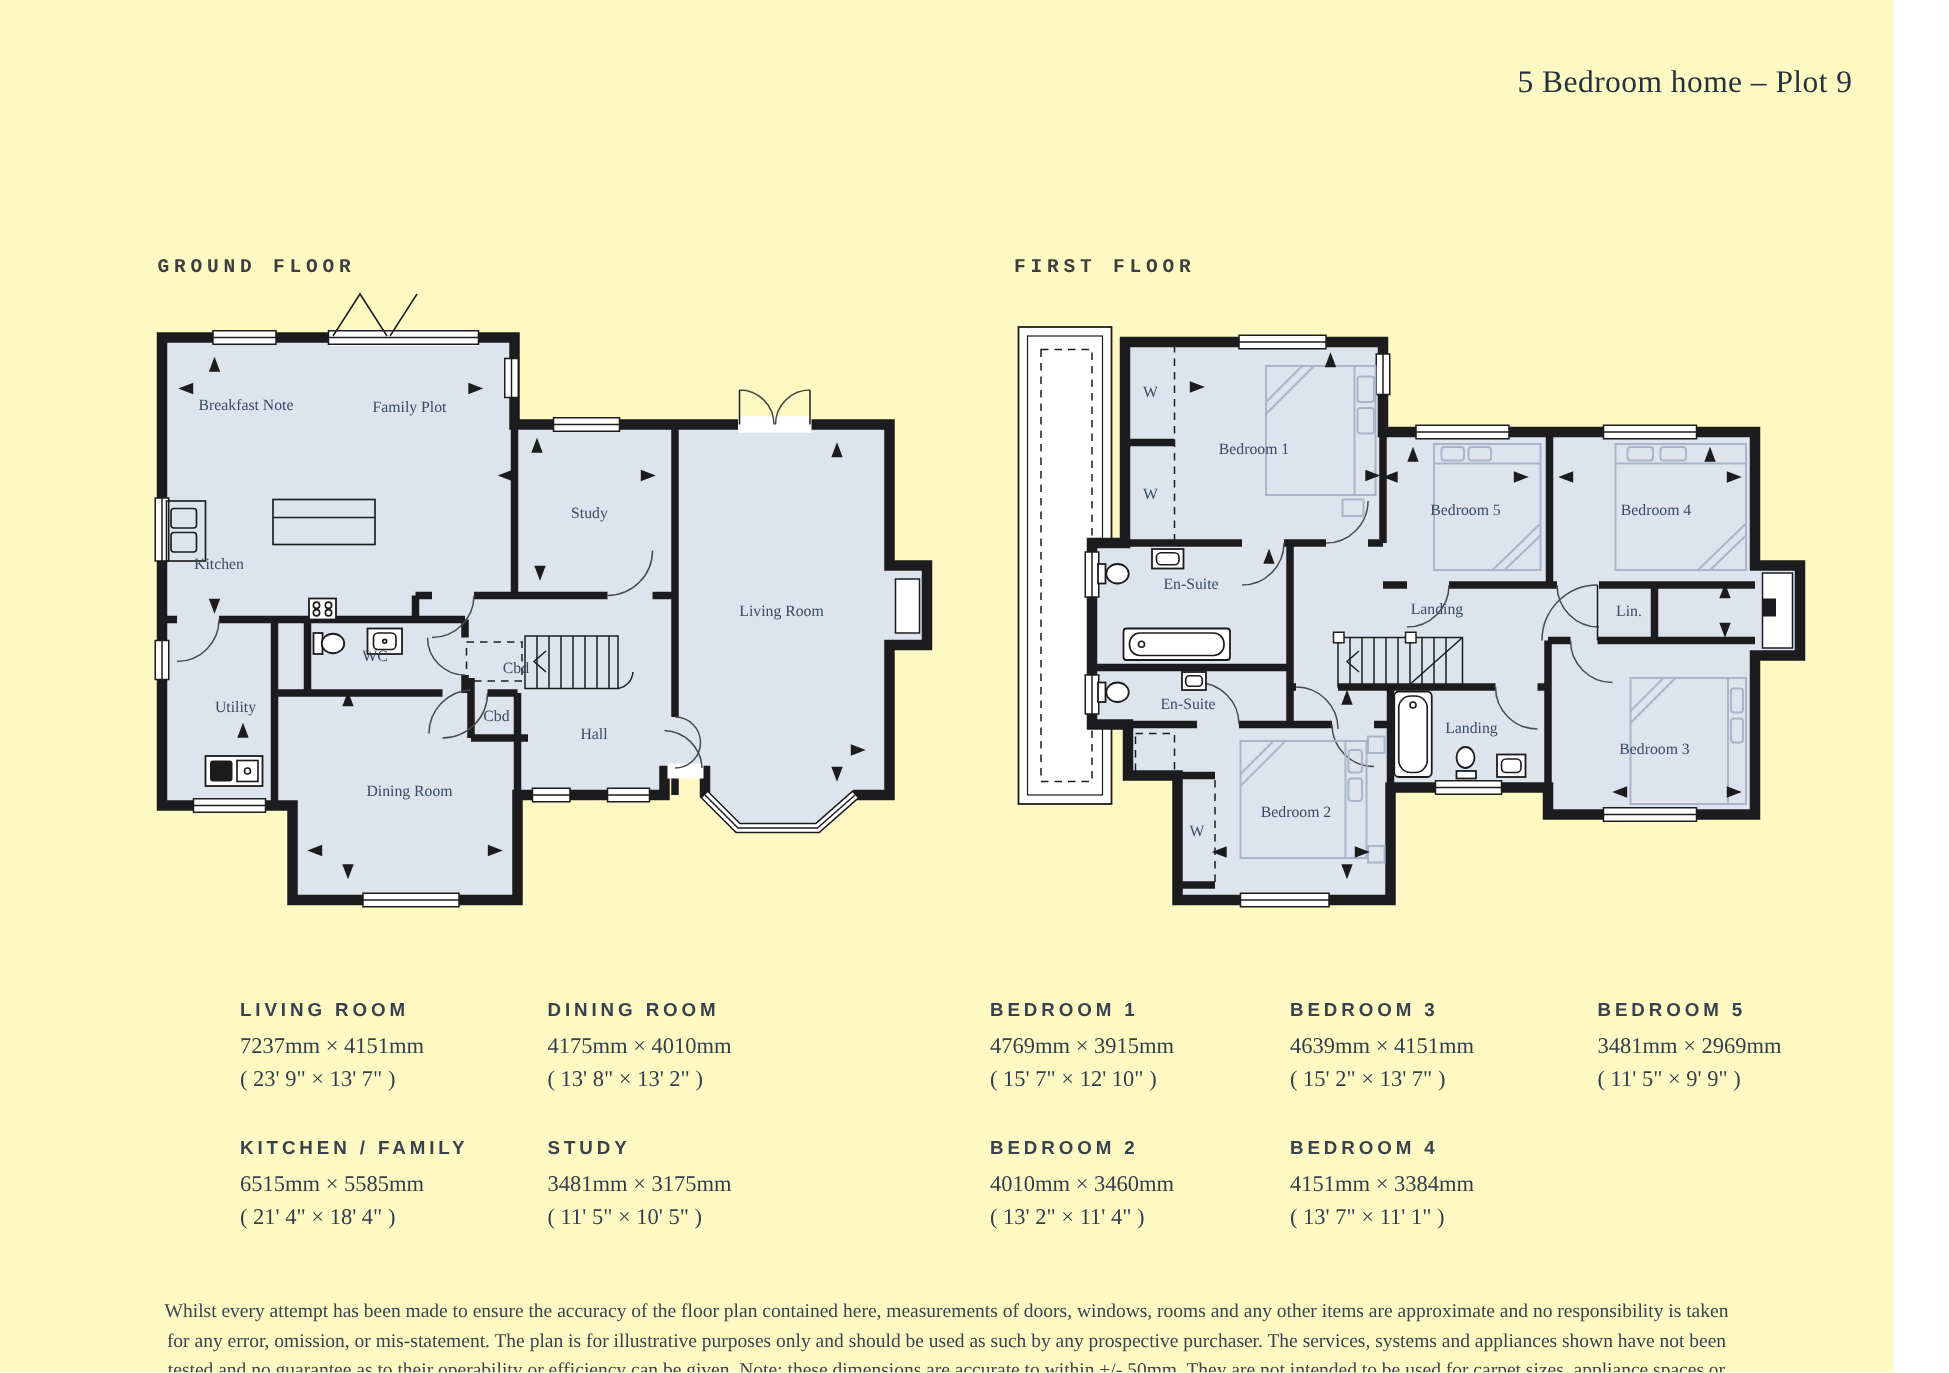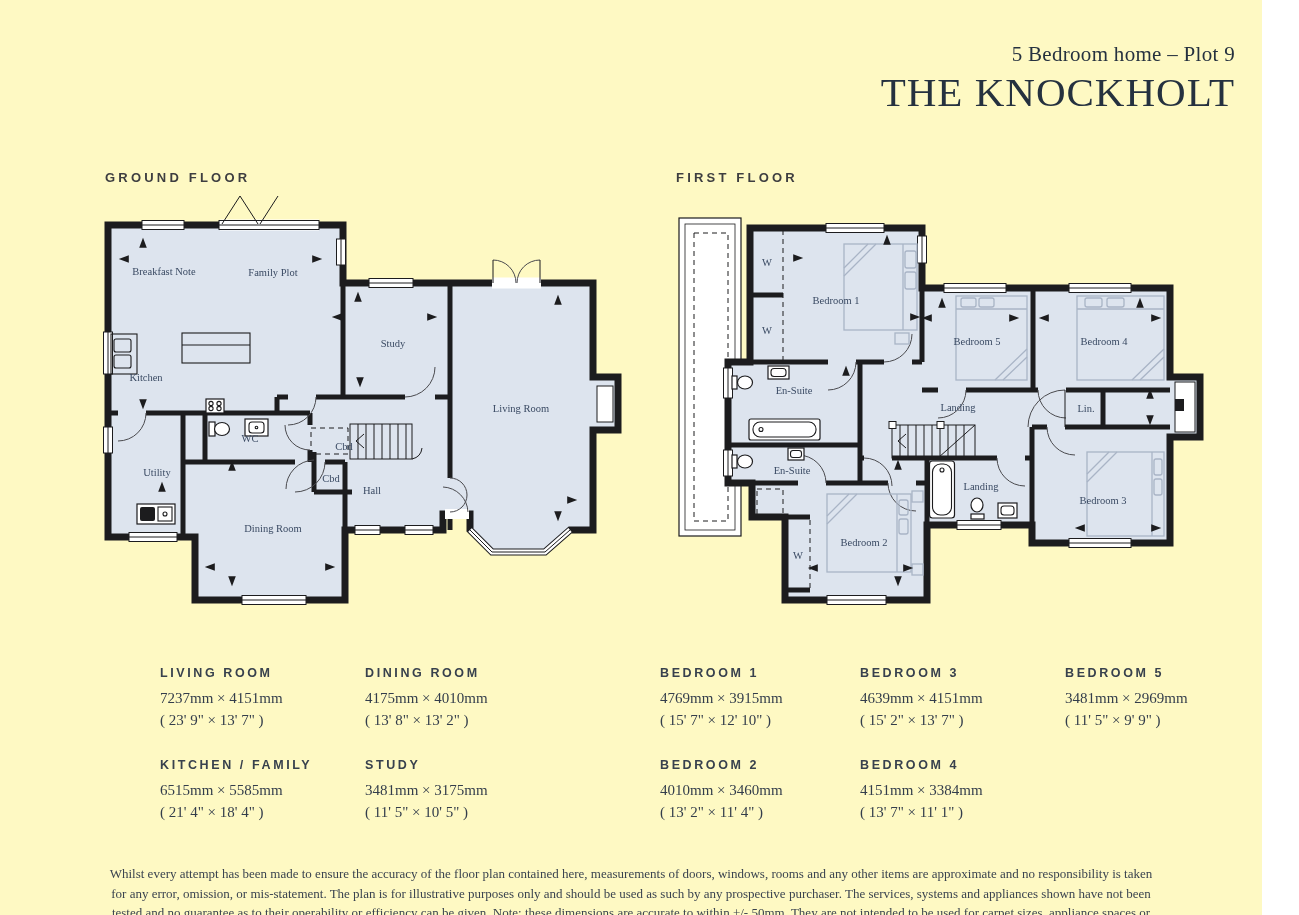--- a/index.html
+++ b/index.html
@@ -3,21 +3,21 @@
 <meta charset="utf-8">
 <style>
   html,body{margin:0;padding:0;background:#ffffff;}
   .page{position:relative;width:1262px;height:915px;background:#fef9c3;overflow:hidden;
         font-family:"Liberation Serif",serif;}
   
   .titleblock{position:absolute;top:42px;right:27px;text-align:right;color:var(--accent_text,#25313f);}
   .subtitle{font-size:21px;letter-spacing:.3px;}
   .big-title{font-size:41px;letter-spacing:1px;margin-top:1px;font-weight:400;}
   
-  .floor-head{position:absolute;font-family:Liberation Sans, sans-serif;font-size:13px;
+  .floor-head{position:absolute;font-family:Liberation Mono, monospace;font-size:13px;
               font-weight:bold;letter-spacing:3.2px;color:#3e3e40;}
   .fh-ground{left:105px;top:170px;}
   .fh-first{left:676px;top:170px;}
   
   .plan-svg{position:absolute;left:0;top:0;}
   .fp{fill:var(--room_fill,#dde4ee);stroke:var(--wall,#1c1c1e);stroke-width:7;stroke-linejoin:miter;}
   .wall5{stroke:var(--wall,#1c1c1e);stroke-width:5;fill:none;}
   .win{fill:#fff;stroke:var(--wall,#1c1c1e);stroke-width:1;}
   .wline{stroke:var(--wall,#1c1c1e);stroke-width:1;fill:none;}
   .knock{fill:#fff;}
@@ -43,21 +43,20 @@
   .disclaimer{position:absolute;top:851px;left:50%;transform:translateX(-50%);width:1058px;
               text-align:center;font-size:13px;line-height:1.5;color:#3a434f;}
 </style>
 </head>
 <body>
 
 <div class="page">
 
   <div class="titleblock">
     <div class="subtitle">5 Bedroom home – Plot 9</div>
-    <div class="big-title">THE KNOCKHOLT</div>
   </div>
 
   <div class="floor-head fh-ground">GROUND FLOOR</div>
   <div class="floor-head fh-first">FIRST FLOOR</div>
 
   <svg class="plan-svg" width="1299" height="915" viewBox="0 0 1299 915">
     <defs>
       <polygon id="arr" points="0,-5.2 3.8,4.8 -3.8,4.8"></polygon>
     </defs>
 
@@ -310,21 +309,21 @@
 
   <span class="rlabel" style="left:164px;top:271px">Breakfast Note</span>
   <span class="rlabel" style="left:273px;top:272px">Family Plot</span>
   <span class="rlabel" style="left:146px;top:377px">Kitchen</span>
   <span class="rlabel" style="left:393px;top:343px">Study</span>
   <span class="rlabel" style="left:521px;top:408px">Living Room</span>
   <span class="rlabel" style="left:250px;top:438px">WC</span>
   <span class="rlabel" style="left:157px;top:472px">Utility</span>
   <span class="rlabel" style="left:344px;top:446px">Cbd</span>
   <span class="rlabel" style="left:331px;top:478px">Cbd</span>
-  <span class="rlabel" style="left:372px;top:490px">Hall</span>
+  <span class="rlabel" style="left:396px;top:490px">Hall</span>
   <span class="rlabel" style="left:273px;top:528px">Dining Room</span>
 
   <span class="rlabel" style="left:836px;top:300px">Bedroom 1</span>
   <span class="rlabel" style="left:767px;top:262px">W</span>
   <span class="rlabel" style="left:767px;top:330px">W</span>
   <span class="rlabel" style="left:794px;top:390px">En-Suite</span>
   <span class="rlabel" style="left:977px;top:341px">Bedroom 5</span>
   <span class="rlabel" style="left:1104px;top:341px">Bedroom 4</span>
   <span class="rlabel" style="left:958px;top:407px">Landing</span>
   <span class="rlabel" style="left:1086px;top:408px">Lin.</span>

